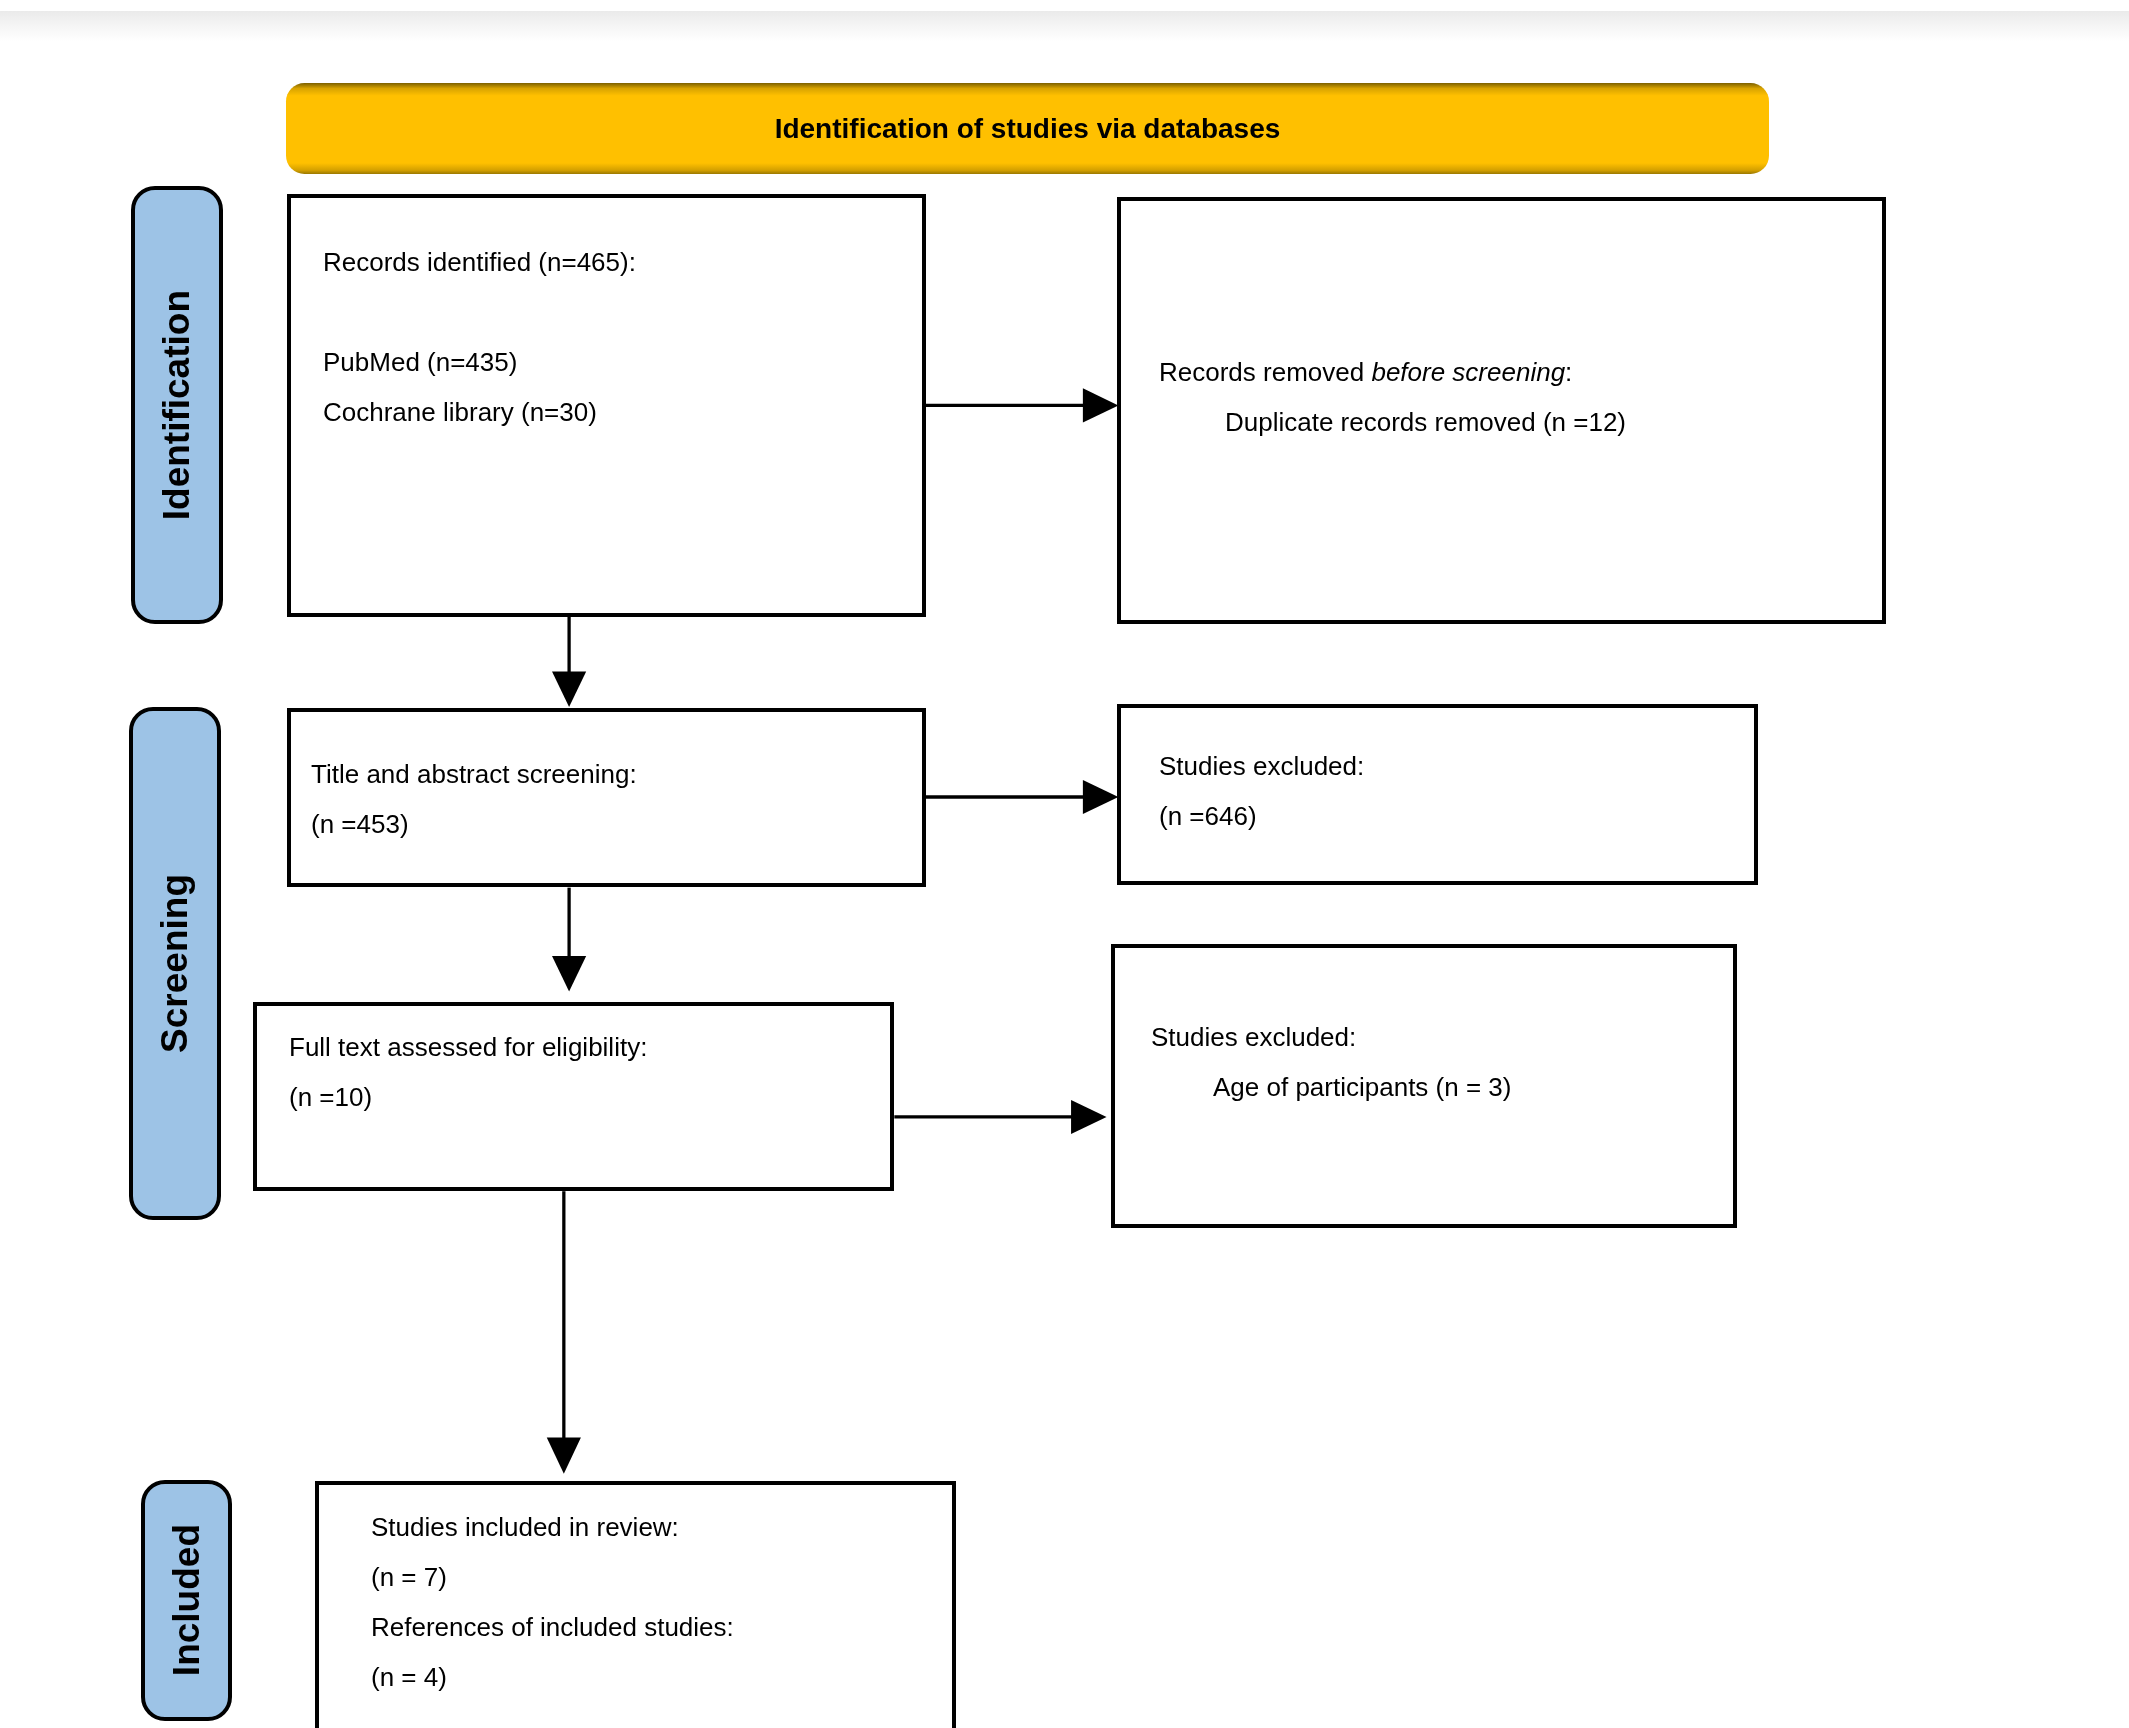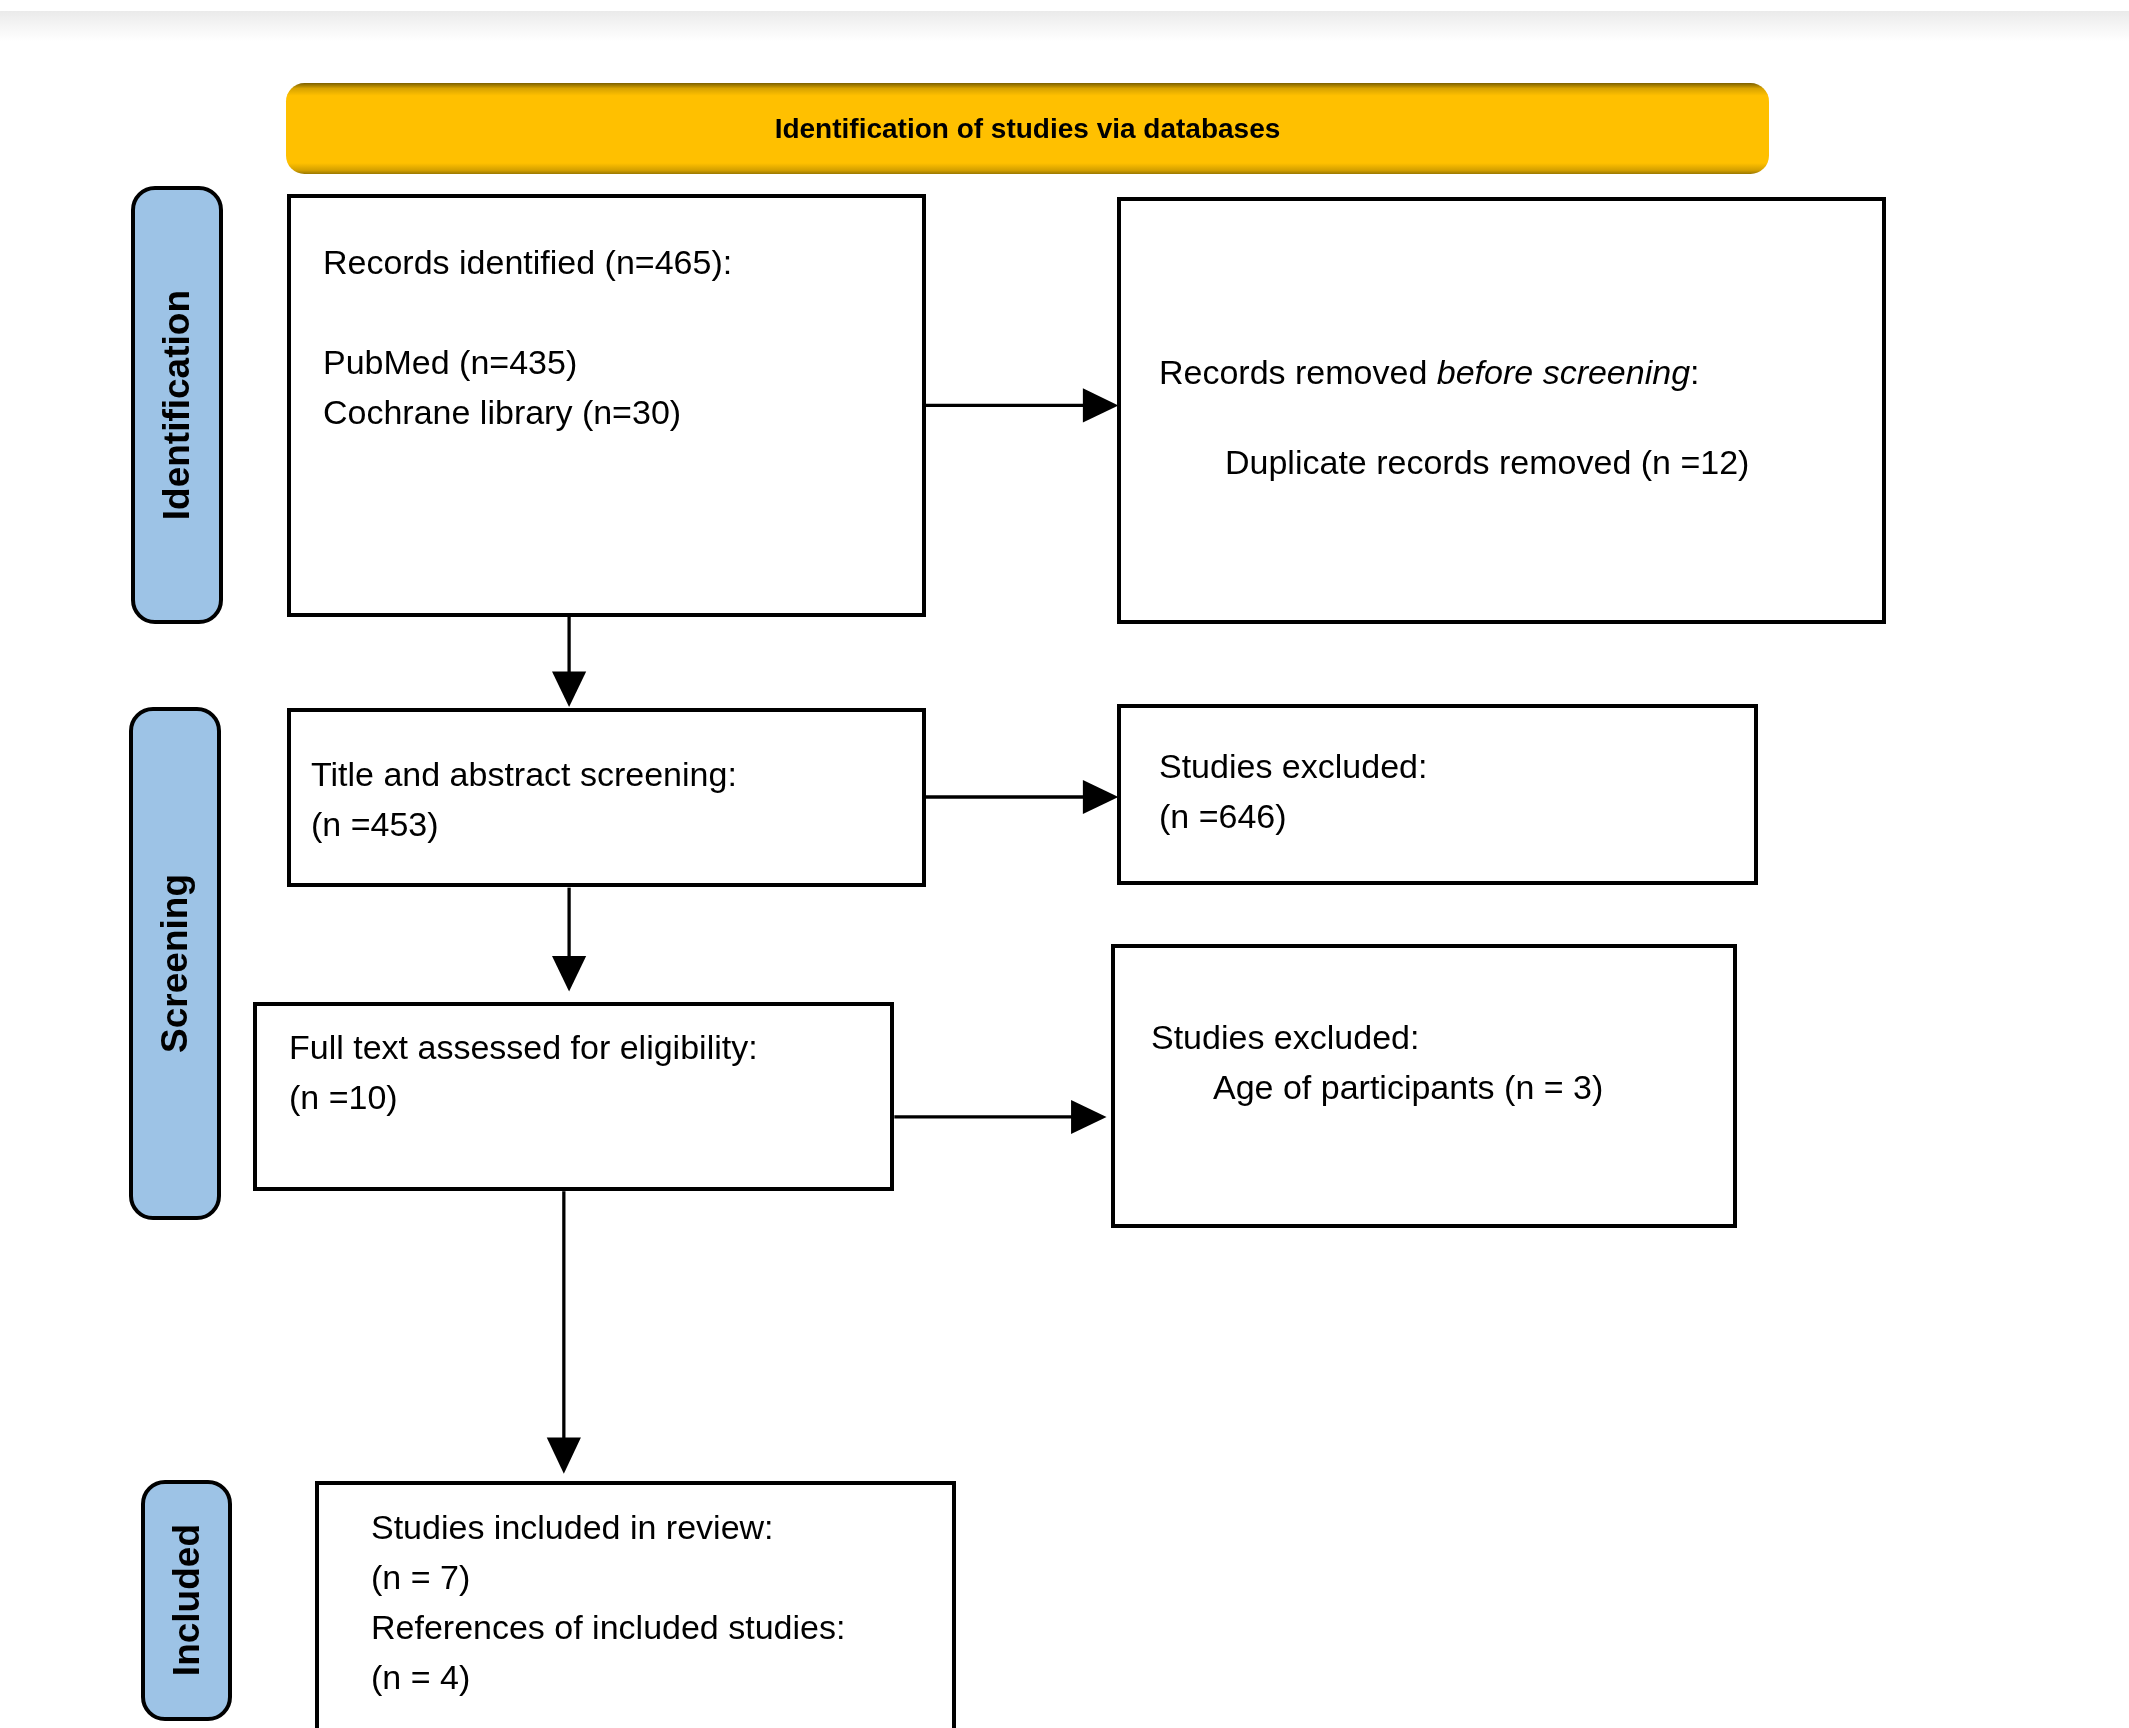--- a/index.html
+++ b/index.html
@@ -59,32 +59,32 @@
     white-space: nowrap;
   }
   #stage-identification { left: 131px; top: 186px;  width: 92px; height: 438px; }
   #stage-screening      { left: 129px; top: 707px; width: 92px; height: 513px; }
   #stage-included       { left: 141px; top: 1480px; width: 91px; height: 241px; }
   .fbox {
     position: absolute;
     box-sizing: border-box;
     background: #ffffff;
     border: 4.6px solid #000000;
-    font-size: 34px;
+    font-size: 26px;
     line-height: 50px;
   }
   #box-records-identified { left: 287px;  top: 194px;  width: 639px;  height: 423px; padding: 39px 13px 0 32px; }
   #box-records-removed    { left: 1117px; top: 197px;  width: 769px; height: 427px; padding: 146px 13px 0 38px; }
   #box-title-abstract     { left: 287px;  top: 708px; width: 639px;  height: 179px; padding: 37px 13px 0 20px; }
   #box-excluded-screening { left: 1117px; top: 704px; width: 641px;  height: 181px; padding: 33px 13px 0 38px; }
   #box-full-text          { left: 253px;  top: 1002px; width: 641px;  height: 189px; padding: 16px 13px 0 32px; }
   #box-excluded-fulltext  { left: 1111px; top: 944px; width: 626px;  height: 284px; padding: 64px 13px 0 36px; }
   #box-studies-included   { left: 279px;  top: 1481px; width: 641px;  height: 255px; padding: 17px 13px 0 52px; margin-left: 36px; }
   .spacer-line { height: 50px; }
-  .indent-1 { padding-left: 66px; margin-top: 40px; }
+  .indent-1 { padding-left: 66px; }
   .indent-2 { padding-left: 62px; }
   .italic { font-style: italic; }
   svg.arrows {
     position: absolute;
     left: 0;
     top: 0;
     width: 2129px;
     height: 1728px;
     pointer-events: none;
   }

